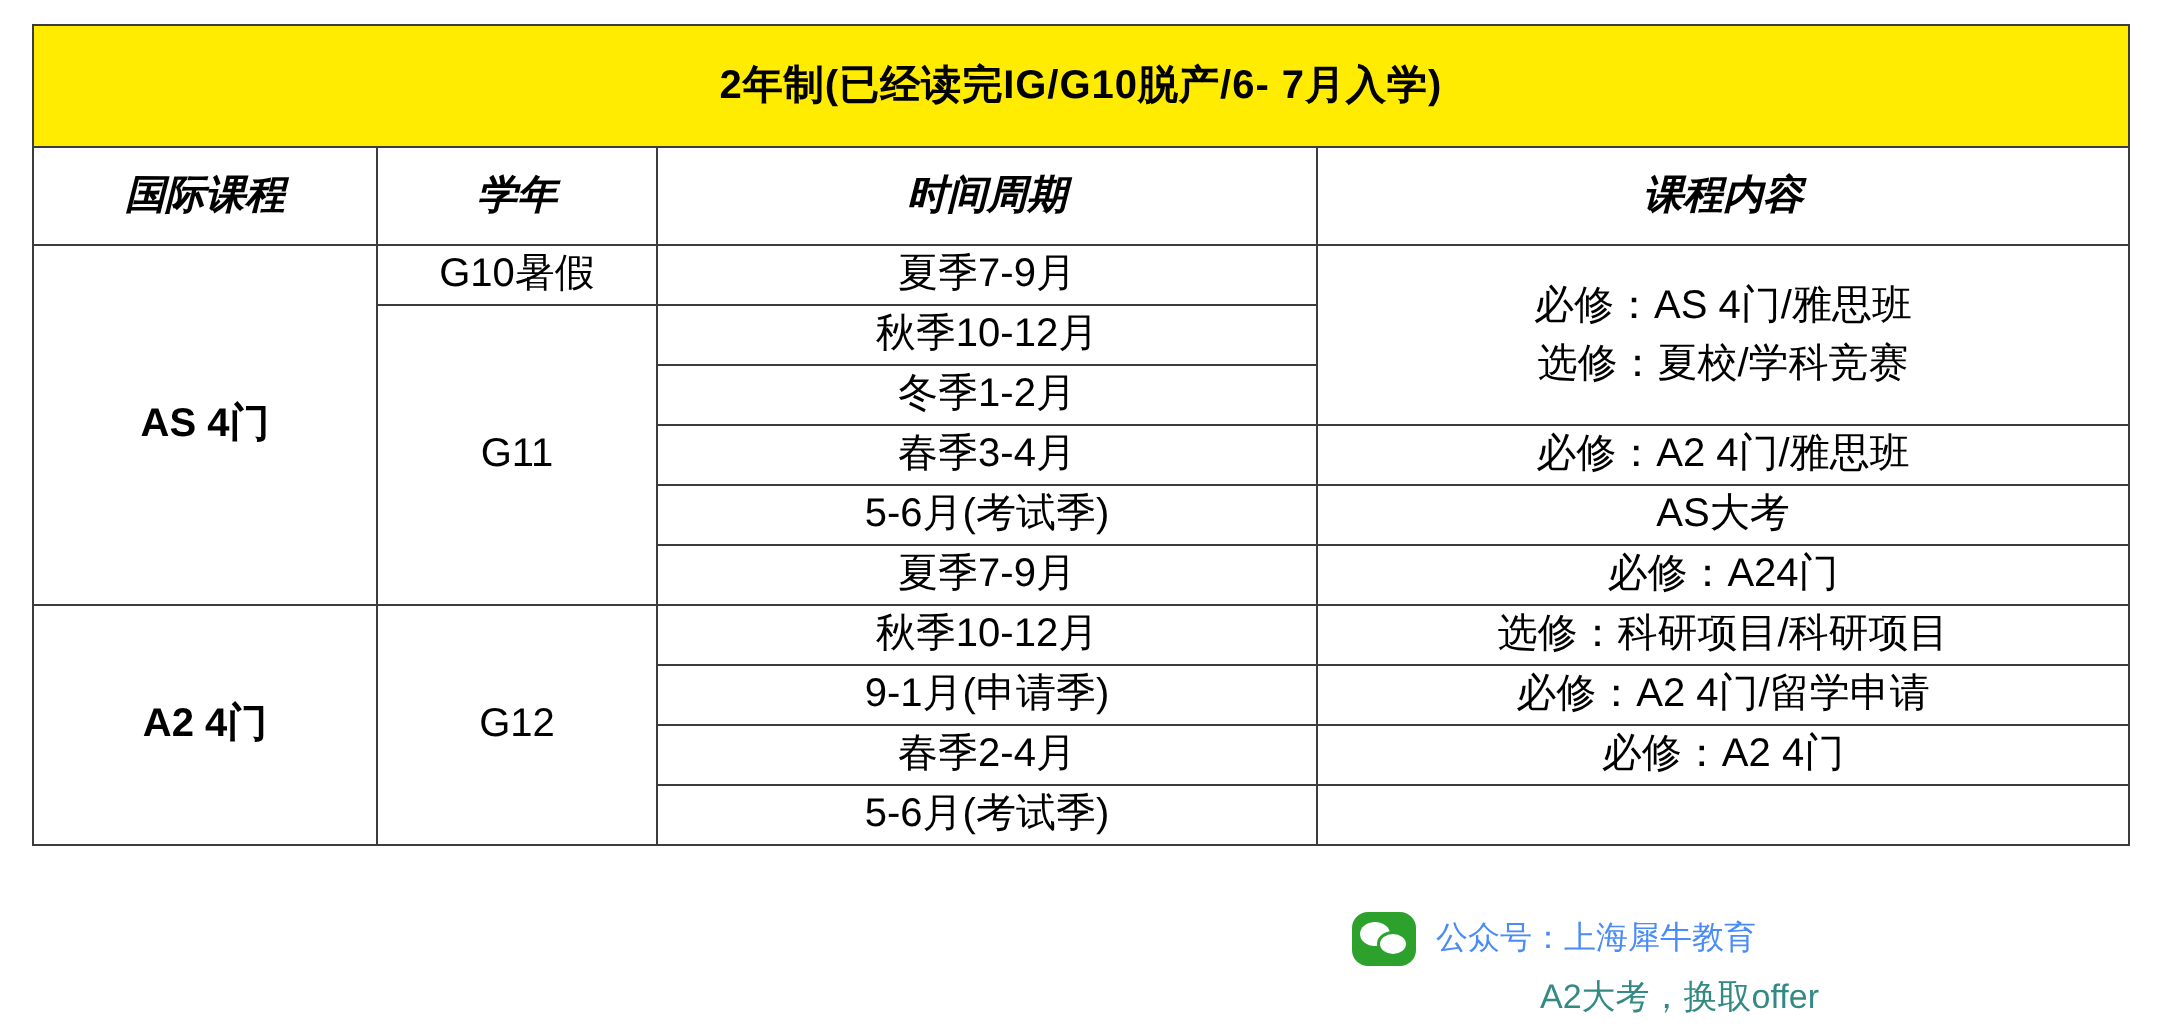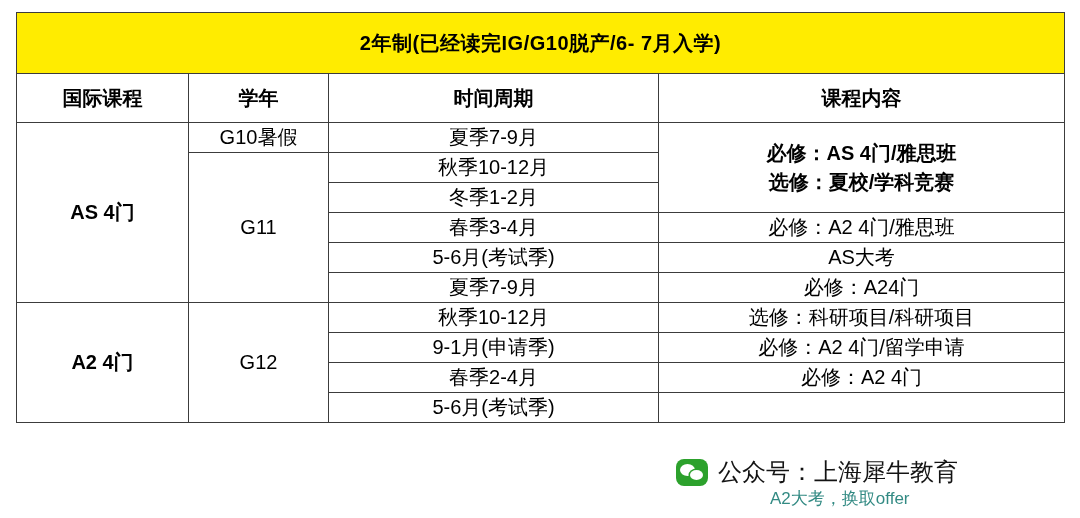--- a/index.html
+++ b/index.html
@@ -42,37 +42,37 @@
     font-weight: bold;
     font-size: 21px;
     height: 56px;
     letter-spacing: 0.5px;
   }
   .head-cell {
     font-weight: bold;
     font-size: 21px;
     color: #1f4fd8;
     height: 44px;
+    font-style: italic;
   }
   .rowlabel {
     font-weight: bold;
     font-size: 22px;
   }
   .year-cell {
     font-size: 21px;
   }
   .period-cell {
     font-size: 20px;
   }
   .content-cell {
     font-size: 20px;
   }
   .content-multi span {
     display: block;
-    font-weight: bold;
   }
   .content-multi span + span {
     margin-top: 4px;
   }
   
   col.c1 { width: 172px; }
   col.c2 { width: 140px; }
   col.c3 { width: 330px; }
   col.c4 { width: 406px; }
 
@@ -108,22 +108,22 @@
     top: 5px;
   }
   .wechat-badge:after {
     width: 13px;
     height: 10px;
     left: 14px;
     top: 11px;
     box-shadow: 0 0 0 1.5px #2ca12c;
   }
   .watermark-text {
-    font-size: 24px;
-    color: #000000;
+    font-size: 16px;
+    color: #3b82f6;
     white-space: nowrap;
     opacity: 0.92;
   }
   .sub-watermark {
     position: absolute;
     left: 770px;
     top: 487px;
     font-size: 17px;
     color: #0f766e;
     opacity: 0.85;

